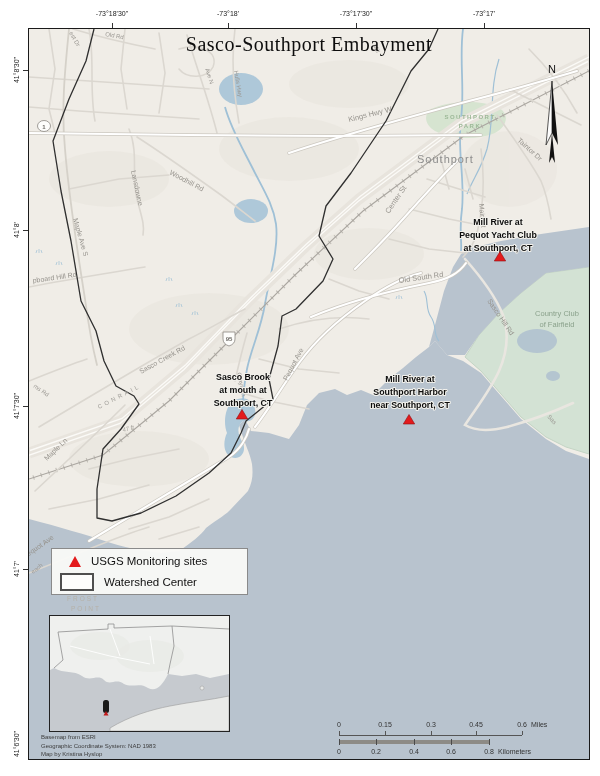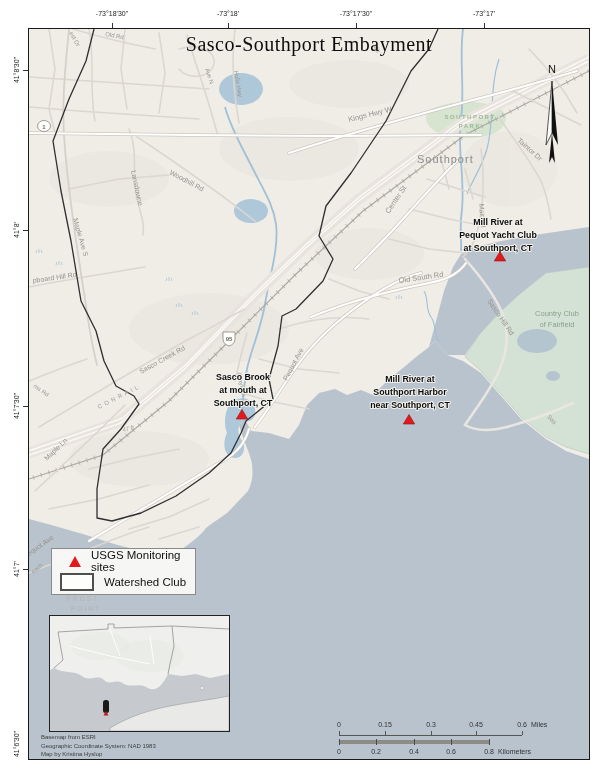--- a/index.html
+++ b/index.html
@@ -24,21 +24,21 @@
   .park{font-size:6px;fill:#9cb897;font-weight:bold;letter-spacing:1.5px;text-anchor:middle;}
   .cc{font-size:7.5px;fill:#8ba28c;text-anchor:middle;}
   .conrail{font-size:6px;fill:#a3a19c;letter-spacing:3px;}
   .elev{font-size:6px;fill:#a09d97;font-style:italic;}
   .frost{font-size:6.5px;fill:#b5b1a8;letter-spacing:2px;}
   .sitelabel{font-size:8.8px;font-weight:700;fill:#0d0d0d;text-anchor:middle;
              paint-order:stroke;stroke:#f2f1ec;stroke-width:2px;stroke-linejoin:round;}
   .shieldtxt{font-size:6px;font-weight:bold;fill:#6d6a65;text-anchor:middle;}
   .northN{font-size:11px;fill:#111;text-anchor:middle;}
   
-  .legend{position:absolute;left:22px;top:519px;width:145px;height:47px;
+  .legend{position:absolute;left:22px;top:519px;width:197px;height:47px;
           background:rgba(249,249,247,.96);border:1px solid #8a8a8a;box-sizing:border-box;
           display:flex;flex-direction:column;justify-content:center;gap:3px;padding-left:8px;}
   .legrow{display:flex;align-items:center;gap:10px;height:18px;}
   .legtri{width:0;height:0;margin-left:9px;border-left:6.5px solid transparent;
           border-right:6.5px solid transparent;border-bottom:11px solid #e31a1c;}
   .legswatch{width:30px;height:14px;background:#fdfdfc;border:2px solid #4f4f4f;}
   .leglabel{font-size:11.5px;color:#111;}
   
   .inset{position:absolute;left:20px;top:586px;width:179px;height:115px;
          border:1px solid #222;background:#eff0ee;overflow:hidden;}
@@ -277,21 +277,21 @@
 
     <div class="maptitle">Sasco-Southport Embayment</div>
 
     <div class="legend">
       <div class="legrow">
         <span class="legtri"></span>
         <span class="leglabel">USGS Monitoring sites</span>
       </div>
       <div class="legrow">
         <span class="legswatch"></span>
-        <span class="leglabel">Watershed Club</span>
+        <span class="leglabel">Watershed Center</span>
       </div>
     </div>
 
     <div class="inset">
       <svg width="179" height="115" viewBox="0 0 179 115">
         <rect x="0" y="0" width="179" height="115" fill="#eff0ee"></rect>
         <ellipse cx="50" cy="30" rx="30" ry="14" fill="#e8eae6" opacity="0.7"></ellipse>
         <ellipse cx="100" cy="40" rx="34" ry="16" fill="#e8eae6" opacity="0.7"></ellipse>
         <path fill="#c6cacf" d="M0,54 L4,52 C14,58 24,54 32,60 C40,66 48,58 54,64 C60,70 66,62 74,68 C82,72 90,66 98,72
                  C106,76 112,70 118,58 L132,60 L146,58 L160,62 L179,58 L179,115 L0,115 Z"></path>

